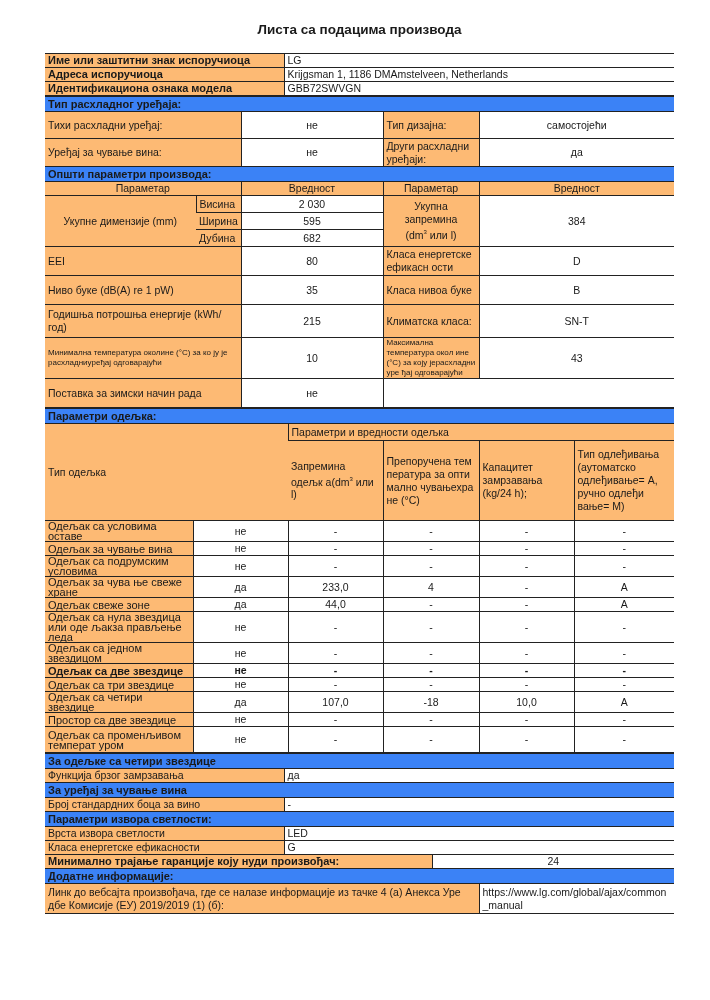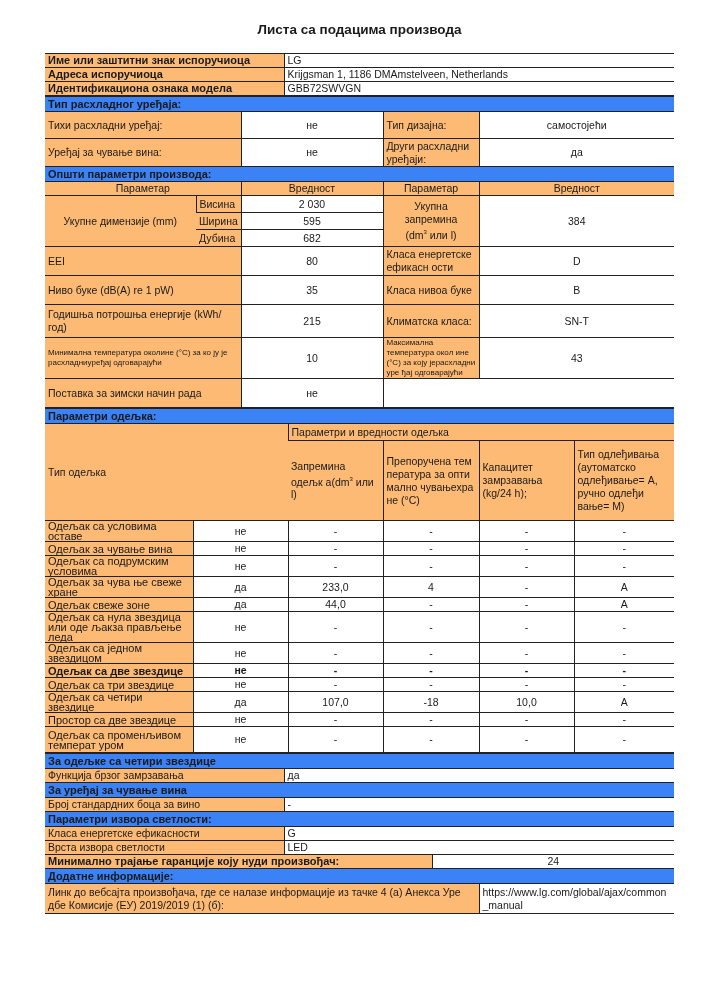--- a/index.html
+++ b/index.html
@@ -273,26 +273,26 @@
       <td colspan="4">За уређај за чување вина</td>
     </tr>
     <tr style="height:13px">
       <td class="g">Број стандардних боца за вино</td>
       <td class="w" colspan="3">-</td>
     </tr>
     <tr class="sec" style="height:13px">
       <td colspan="4">Параметри извора светлости:</td>
     </tr>
     <tr style="height:13px">
+      <td class="g">Врста извора светлости</td>
+      <td class="w" colspan="3">LED</td>
+    </tr>
+    <tr style="height:13px">
       <td class="g">Класа енергетске ефикасности</td>
       <td class="w" colspan="3">G</td>
-    </tr>
-    <tr style="height:13px">
-      <td class="g">Врста извора светлости</td>
-      <td class="w" colspan="3">LED</td>
     </tr>
     <tr style="height:13px">
       <td class="g b" colspan="2">Минимално трајање гаранције коју нуди произвођач:</td>
       <td class="w c" colspan="2">24</td>
     </tr>
     <tr class="sec" style="height:13px">
       <td colspan="4">Додатне информације:</td>
     </tr>
     <tr style="height:30px">
       <td class="g" colspan="3">Линк до вебсајта произвођача, где се налазе информације из тачке 4 (а) Анекса Уре дбе Комисије (ЕУ) 2019/2019 (1) (б):</td>

